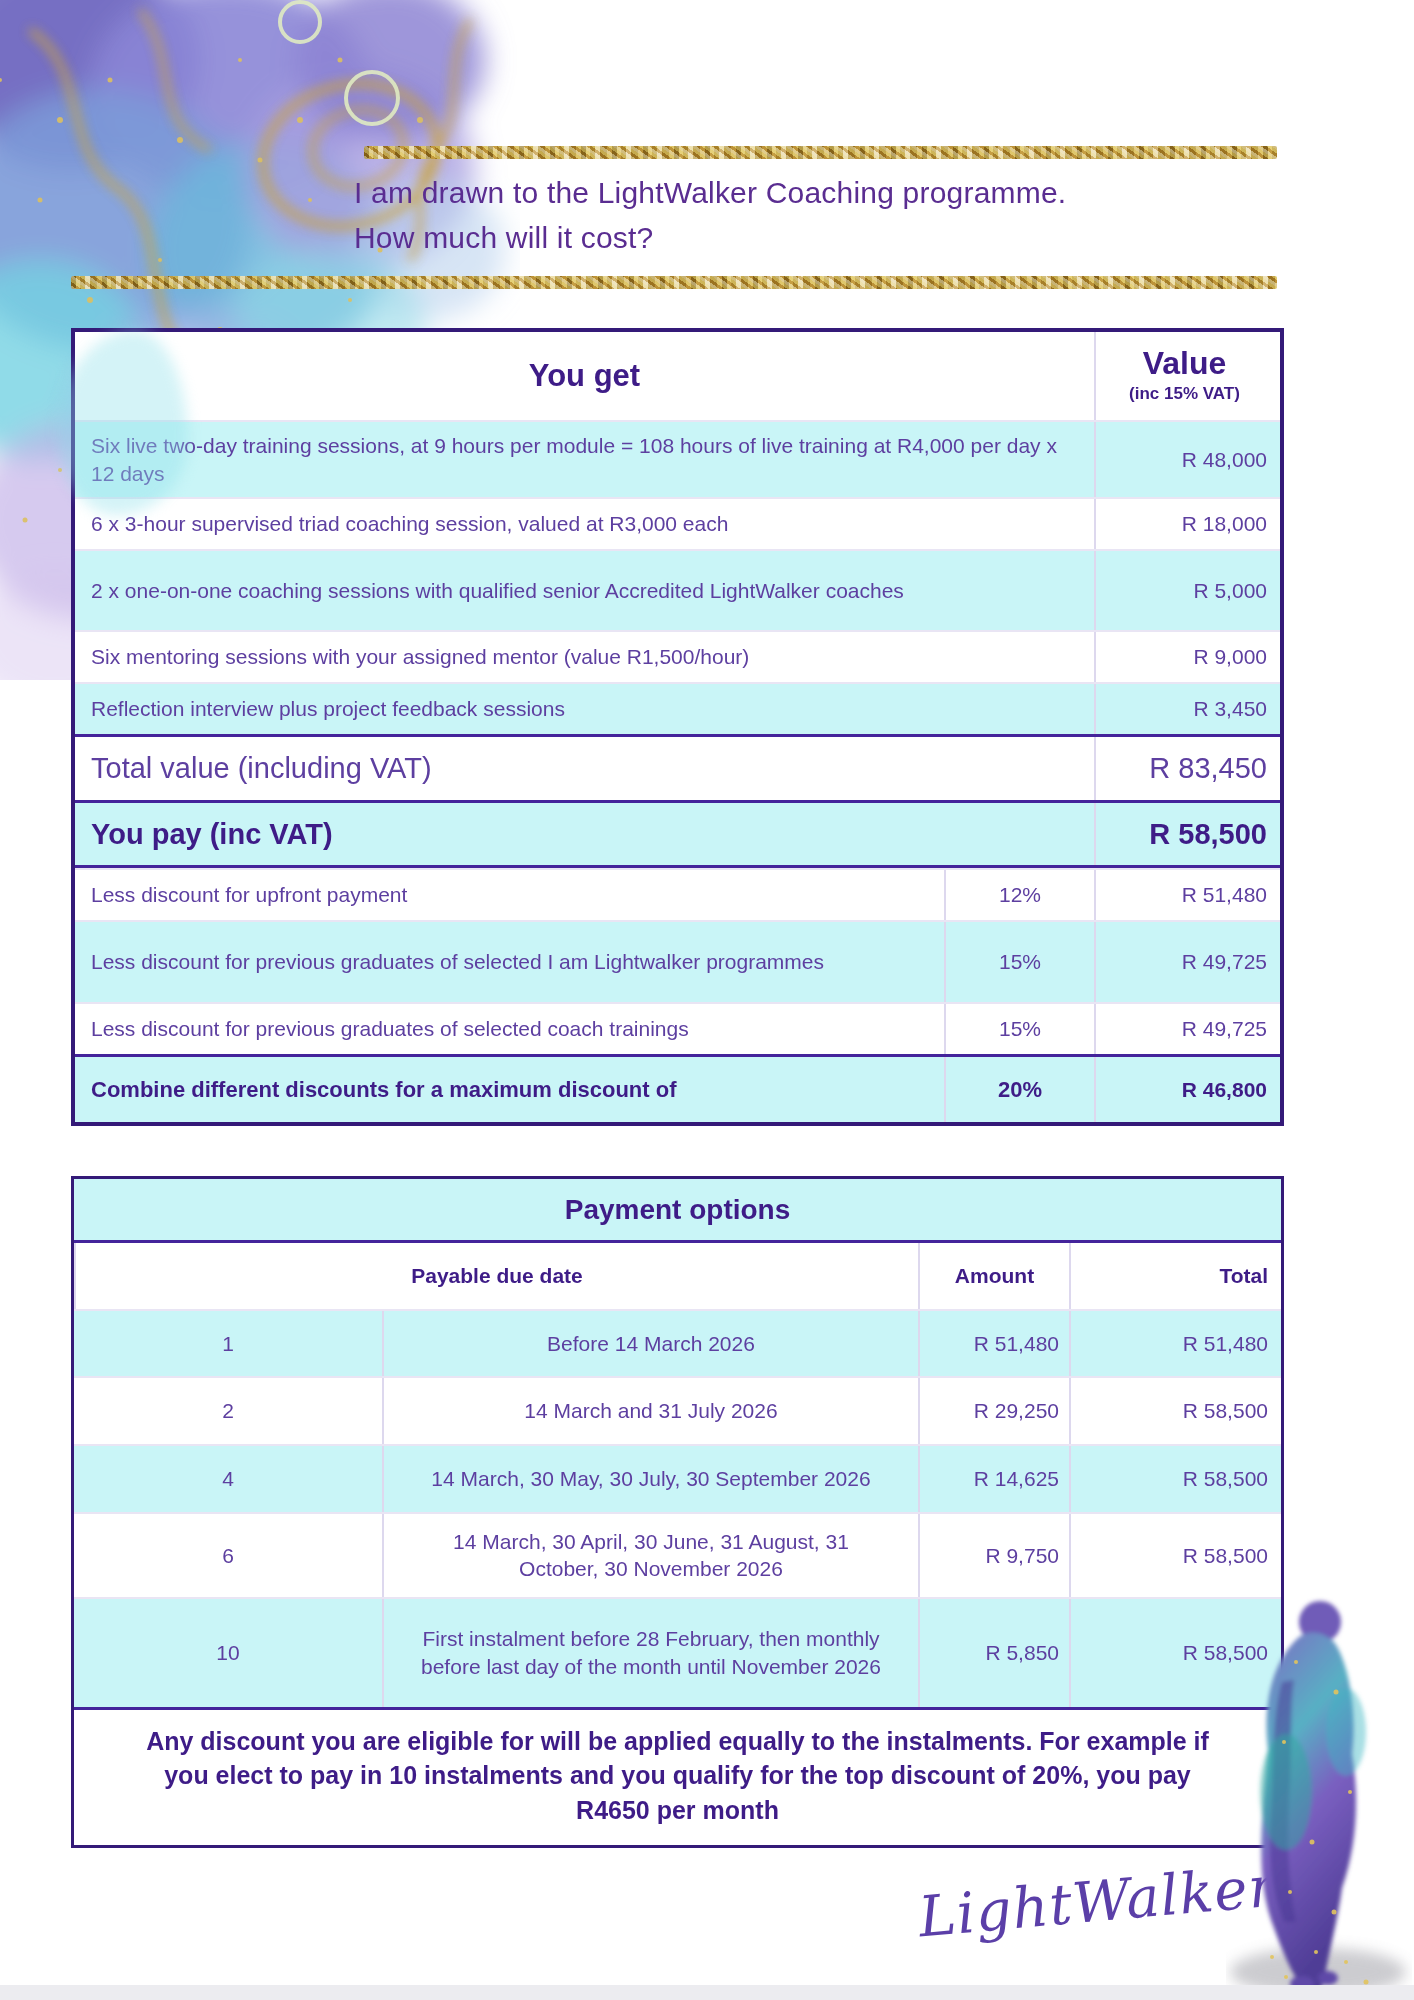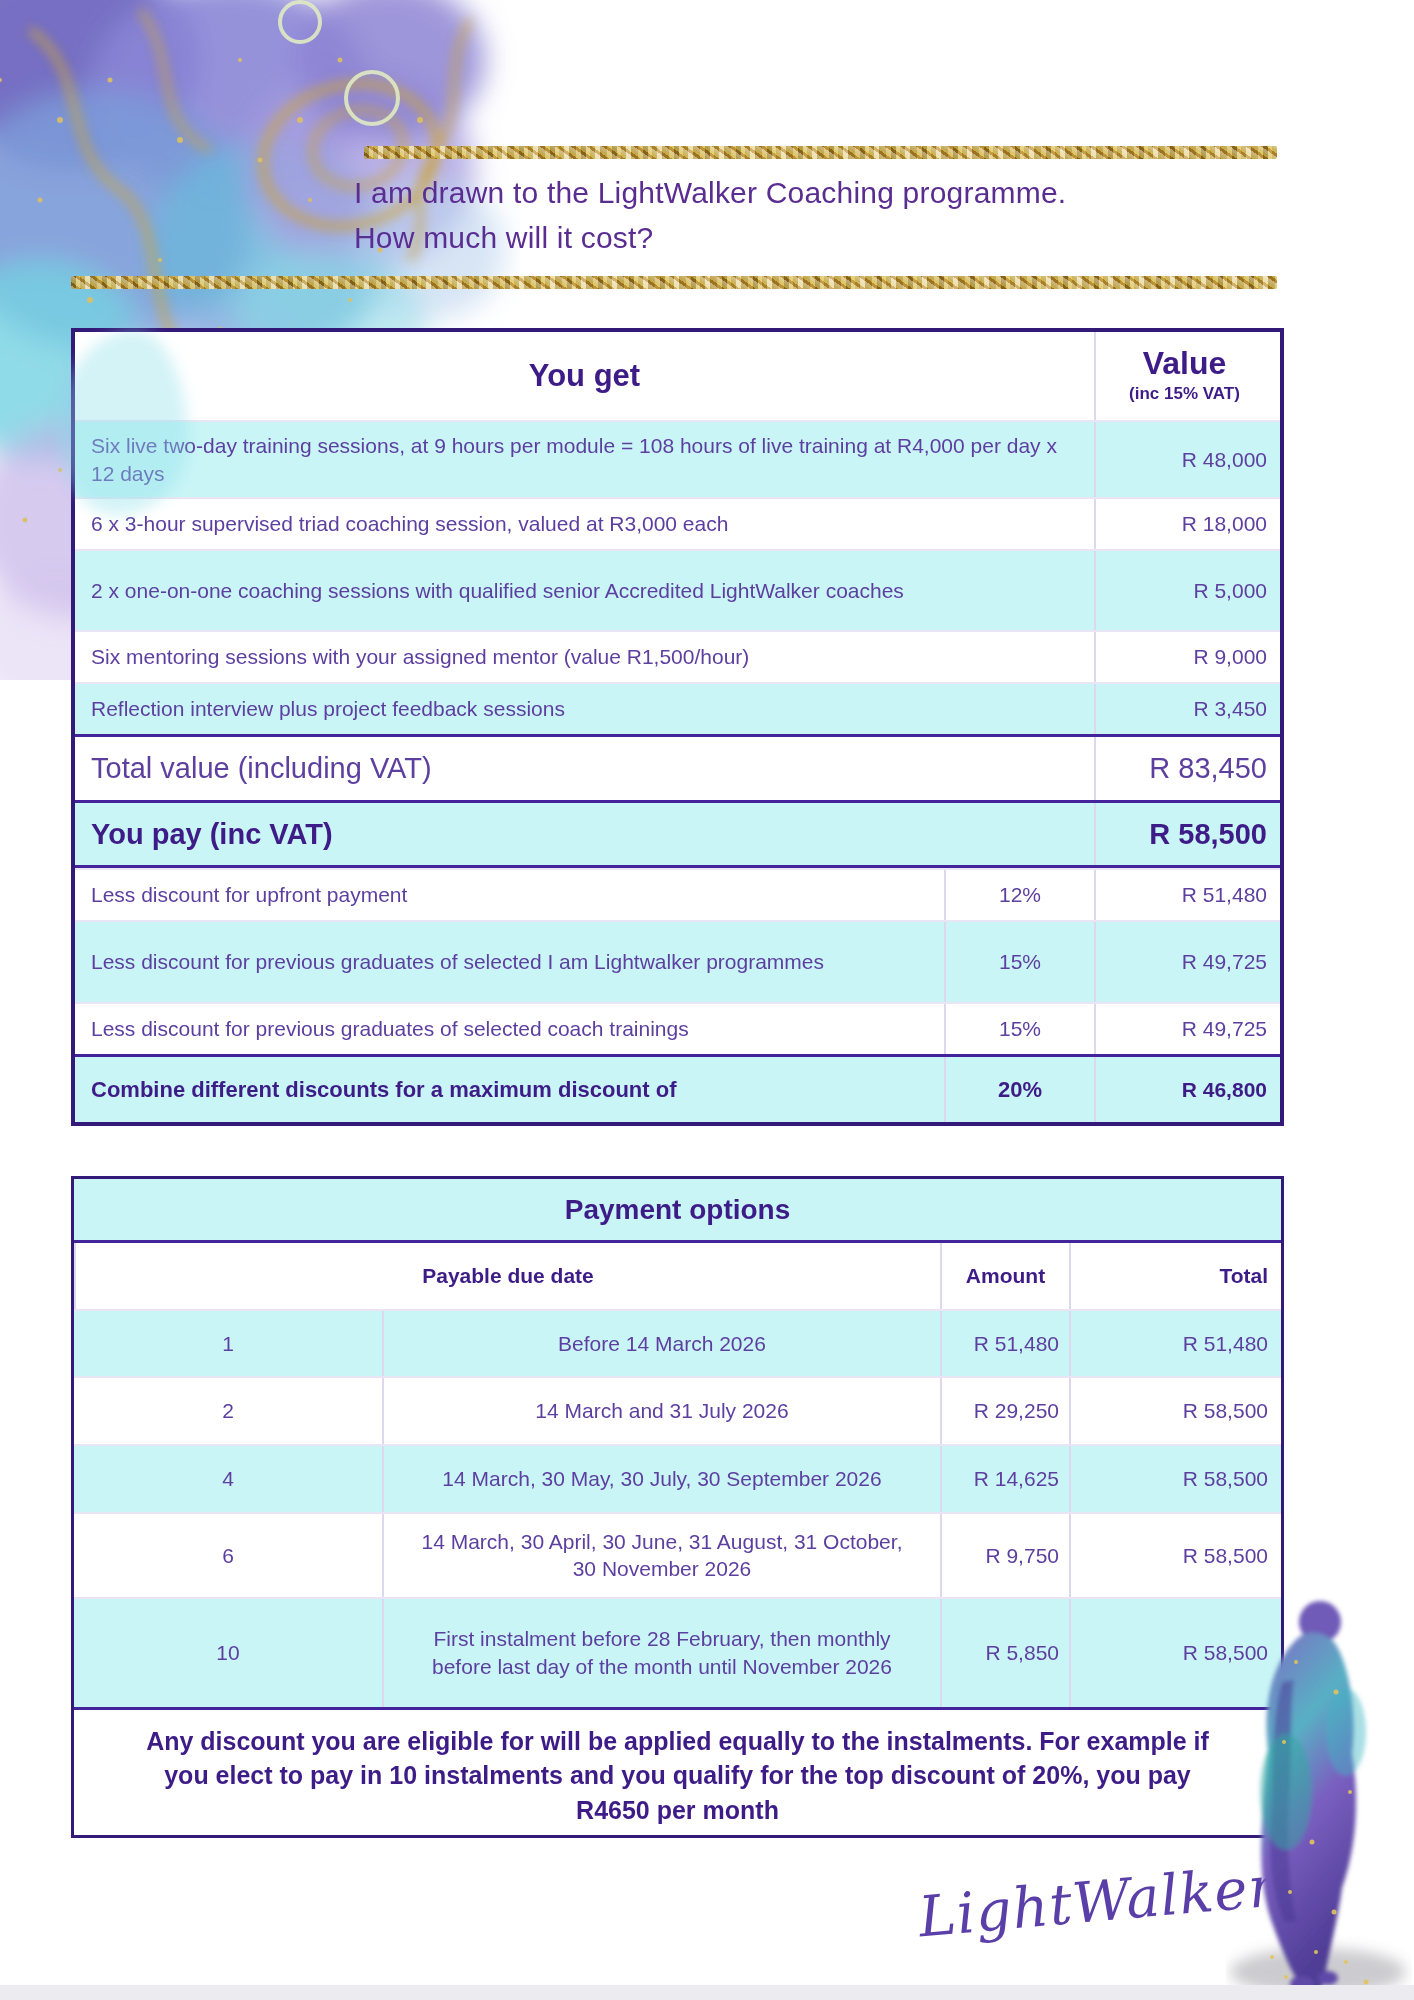--- a/index.html
+++ b/index.html
@@ -51,25 +51,25 @@
   .t1-head{min-height:88px;}
   .t1-head .c-desc{justify-content:center;font-size:31px;font-weight:bold;color:#3e1c87;}
   .vhead{flex-direction:column;justify-content:center;align-items:center;gap:2px;}
   .vhead .v1{font-size:32px;font-weight:bold;color:#3e1c87;line-height:1.05;}
   .vhead .v2{font-size:17px;font-weight:bold;color:#3e1c87;}
   
   .t2-title{min-height:64px;justify-content:center;align-items:center;display:flex;
     font-size:28px;font-weight:bold;color:#3e1c87;border-bottom:3px solid #44249b;box-sizing:border-box;}
   .pc1{width:308px;justify-content:center;text-align:center;}
   .pc2{flex:1;justify-content:center;text-align:center;border-left:2px solid #ddd8ee;padding:8px 32px;}
-  .pc3{width:129px;justify-content:flex-end;text-align:right;border-left:2px solid #ddd8ee;padding:19px 10px;}
+  .pc3{width:151px;justify-content:flex-end;text-align:right;border-left:2px solid #ddd8ee;padding:19px 10px;}
   .pc4{width:212px;justify-content:flex-end;border-left:2px solid #ddd8ee;padding:8px 13px;}
   .t2-headrow .cell{font-weight:bold;color:#3e1c87;}
   .t2-headrow .pc3{justify-content:center;text-align:center;}
-  .note{display:block;padding:14px 56px 8px;text-align:center;font-size:25px;line-height:1.38;
+  .note{display:block;padding:14px 56px 18px;text-align:center;font-size:25px;line-height:1.38;
     font-weight:bold;color:#3e1c87;border-top:3px solid #44249b;}
   .mh47{min-height:47px;} .mh52{min-height:52px;} .mh55{min-height:55px;}
   .mh57{min-height:57px;} .mh66{min-height:66px;} .mh68{min-height:68px;}
   .mh77{min-height:77px;} .mh81{min-height:81px;} .mh82{min-height:82px;}
   .mh85{min-height:85px;} .mh110{min-height:110px;}
 </style>
 </head>
 <body>
 
 <div class="page">

